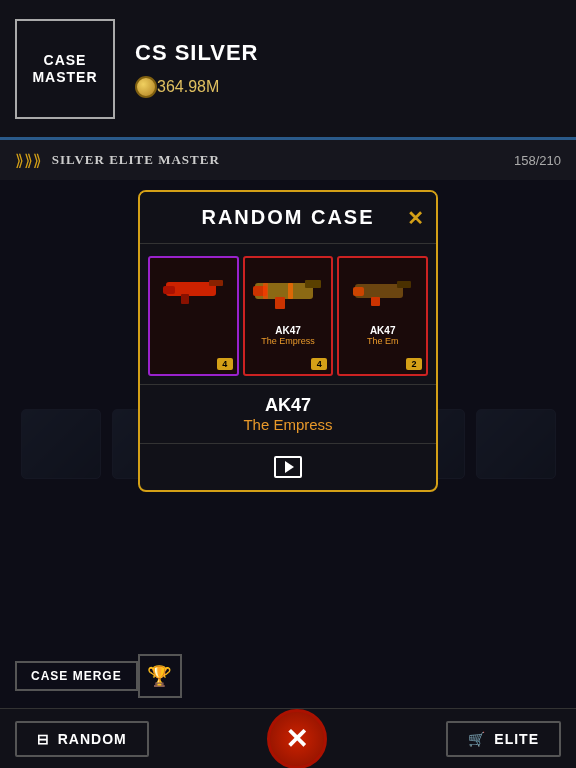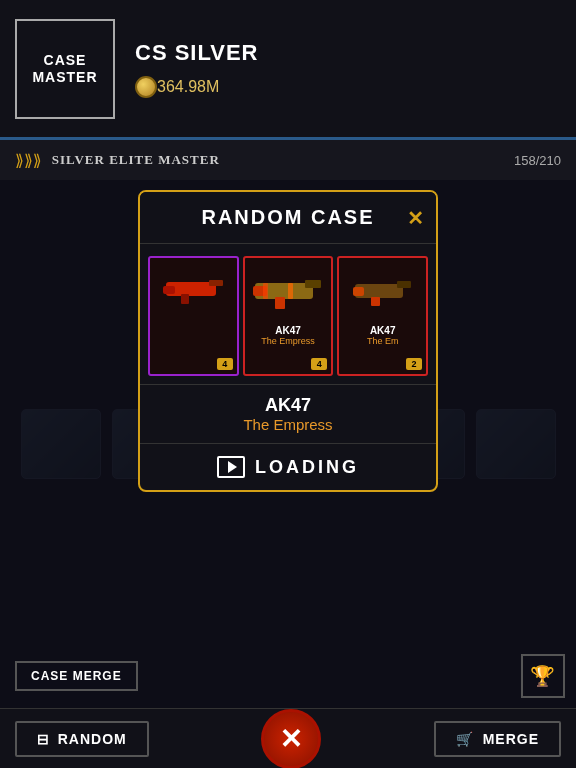--- a/index.html
+++ b/index.html
@@ -449,40 +449,39 @@
 
       <div class="selected-item-display">
         <div class="selected-name">AK47</div>
         <div class="selected-sub">The Empress</div>
       </div>
 
       <div class="loading-area">
         <div class="play-icon">
           <div class="play-triangle"></div>
         </div>
-        <span class="loading-text">LOADING</span>
       </div>
     </div>
   </div>
 
-  <div style="position:absolute; bottom: 10px; left: 15px; right: 11px; display: flex; justify-content: space-between; align-items: center;">
+  <div style="position:absolute; bottom: 10px; left: 15px; right: 3px; display: flex; align-items: center;">
     <button class="footer-case-btn">CASE MERGE</button>
     <div class="reward-icon-box">
       <span>🏆</span>
     </div>
   </div>
 </div>
 
 <div class="bottom-area">
   <button class="bottom-btn">
     <span>⊟</span>
     <span>RANDOM</span>
   </button>
 
   <div class="delete-btn">
     <span class="x-icon">✕</span>
   </div>
 
   <button class="bottom-btn">
     <span>🛒</span>
-    <span>MERGE</span>
+    <span>ELITE</span>
   </button>
 </div>
 
 </body></html>

